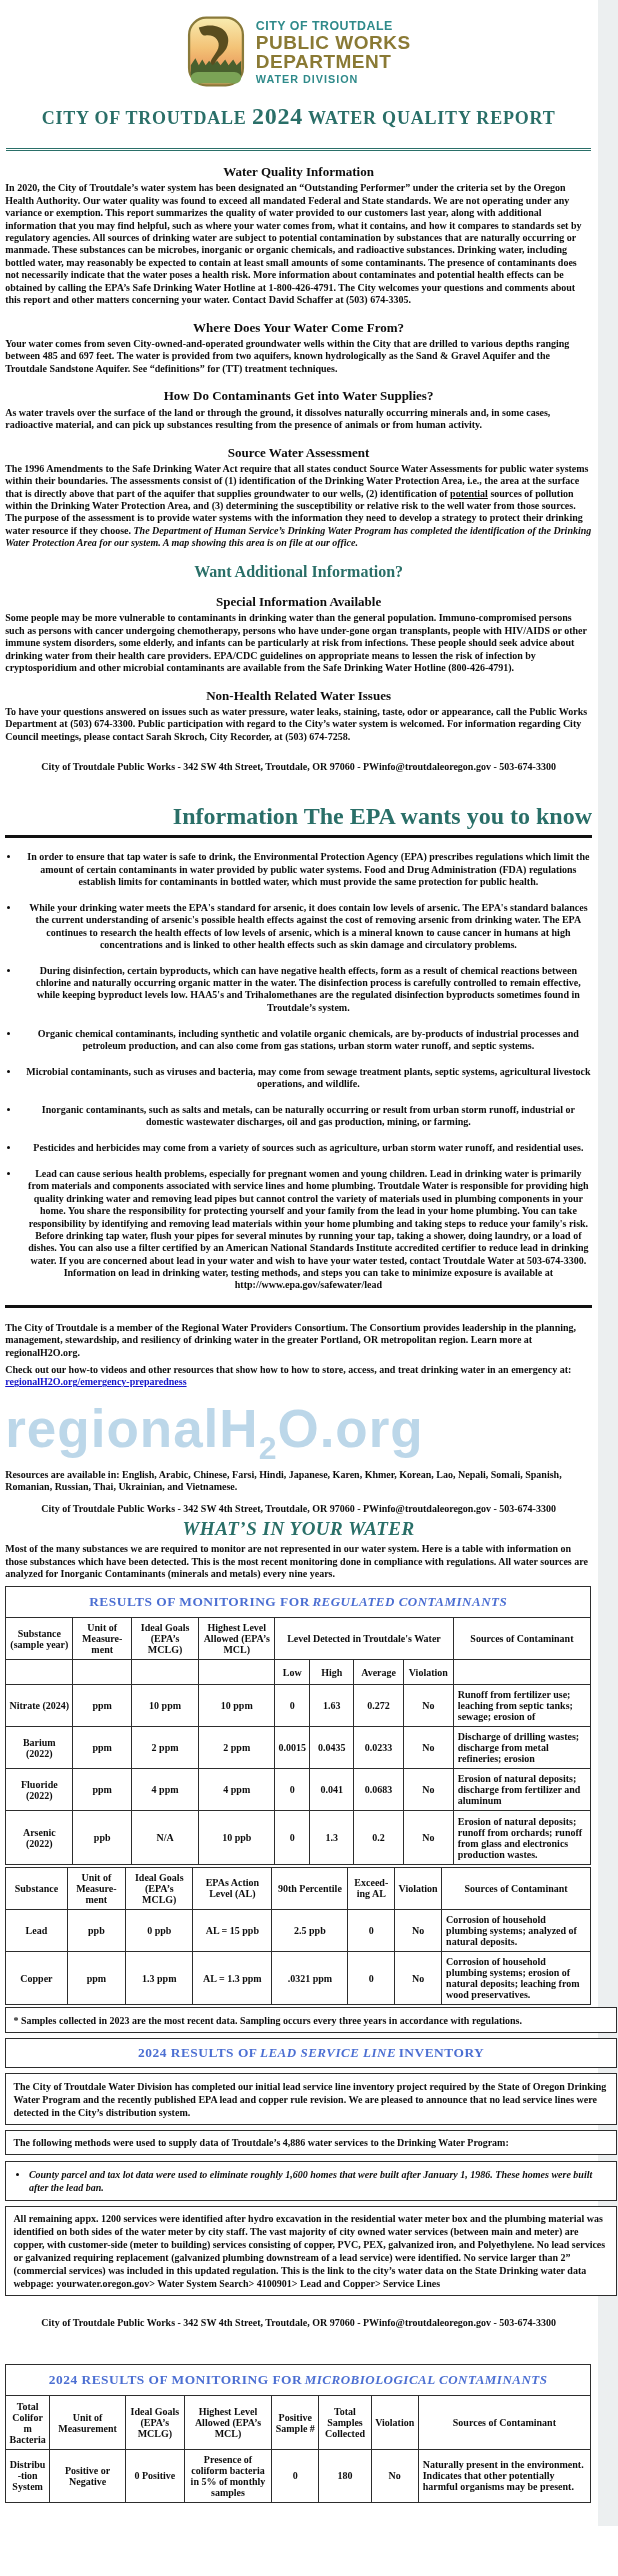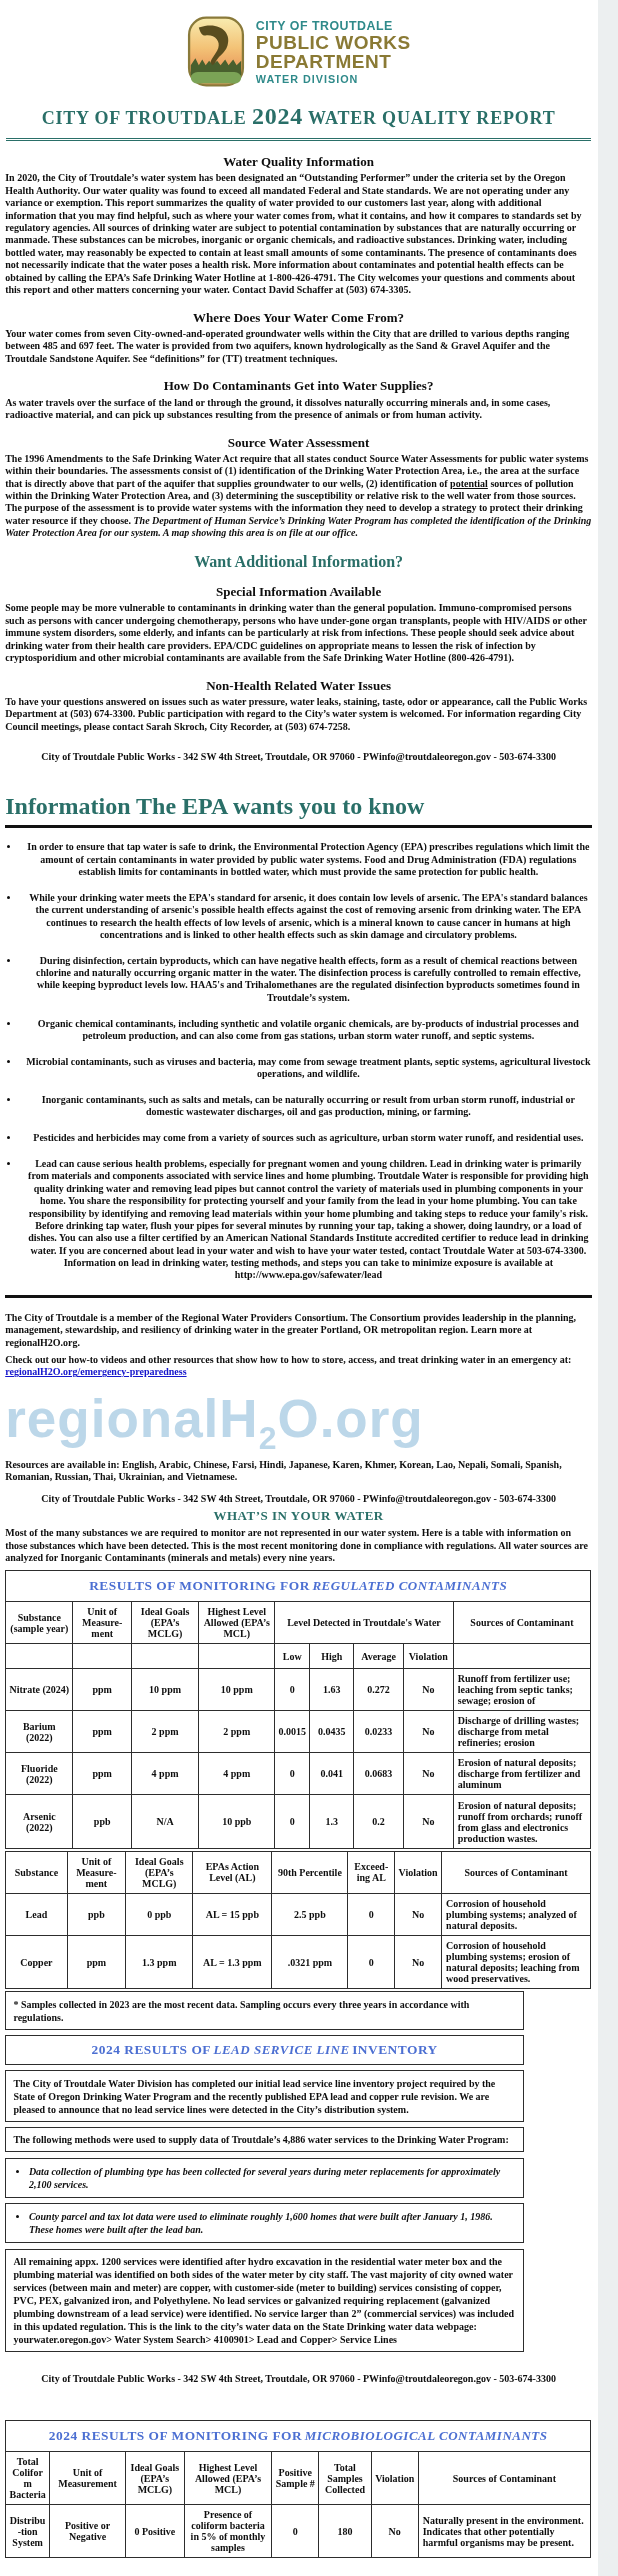--- a/index.html
+++ b/index.html
@@ -8,52 +8,52 @@
   .page{width:618px;box-sizing:border-box;padding:7.2px 26px 20.6px 5.2px;position:relative;}
 
   
   .logo-block{display:flex;justify-content:center;align-items:center;gap:11.3px;margin:9.3px 0 15.5px 0;}
   .logo-badge{width:58px;height:71px;flex:0 0 auto;}
   .logo-text{text-align:left;}
   .logo-l1{color:#2f8a8a;font-family:"Liberation Sans",sans-serif;font-weight:bold;font-size:12.4px;letter-spacing:0.5px;}
   .logo-l2,.logo-l3{color:#8a7a35;font-family:"Liberation Sans",sans-serif;font-weight:bold;font-size:19px;line-height:1.0;letter-spacing:0.5px;}
   .logo-l4{color:#2f8a8a;font-family:"Liberation Sans",sans-serif;font-weight:bold;font-size:10.8px;letter-spacing:1px;margin-top:2.1px;}
 
-  .report-title{color:#2a6f68;text-align:center;font-size:18px;letter-spacing:0.8px;border-bottom:3.1px double #2a6f68;padding-bottom:8px;margin:0 1px 13.4px 1px;white-space:nowrap;}
+  .report-title{color:#2a6f68;text-align:center;font-size:18px;letter-spacing:0.8px;border-bottom:3.1px double #2a6f68;padding-bottom:18px;margin:0 1px 13.4px 1px;white-space:nowrap;}
   .report-title .yr{font-size:24px;}
 
   h3.sec{font-size:13px;text-align:center;margin:13.4px 0 2.1px 0;}
   h3.teal{color:#2a6f68;font-size:16px;}
   p.body{font-size:10px;line-height:1.24;margin:1px 0 5.2px 0;text-align:left;}
   .center{text-align:center;}
   .italic{font-style:italic;}
   .uline{text-decoration:underline;}
 
   .footer-line{font-size:10px;text-align:center;margin:17.5px 0 13.4px 0;}
 
-  .epa-head{color:#2a6f68;font-size:24px;text-align:left;margin:31px 0 3.1px 0;}
+  .epa-head{color:#2a6f68;font-size:24px;text-align:right;margin:31px 0 3.1px 0;}
   .black-rule{height:3.1px;background:#111;margin:5.2px 0 13.4px 0;}
   ul.epa{list-style:disc;margin:0 0 0 14.4px;padding:0;}
   ul.epa li{font-size:10px;line-height:1.24;margin-bottom:13.4px;padding-left:5.2px;text-align:center;}
 
   .link-blue{color:#1414cc;text-decoration:underline;cursor:pointer;}
   .watermark{text-align:left;color:#bcd7e9;font-family:"Liberation Sans",sans-serif;font-weight:bold;font-size:53px;letter-spacing:1px;margin:13.4px 0 5.2px 0;line-height:1;}
   .watermark sub{font-size:32px;}
 
-  .wiyw-head{color:#2a6f68;font-size:13px;text-align:center;letter-spacing:0.5px;margin:3.1px 0 3.1px 0;}
+  .wiyw-head{color:#2a6f68;font-size:19px;text-align:center;letter-spacing:0.5px;margin:3.1px 0 3.1px 0;font-style:italic;}
 
   table.wq{border-collapse:collapse;width:586px;table-layout:fixed;margin:0 0 2.1px 0;border:1.5px solid #6b6b6b;}
   table.wq td,table.wq th{border:1.3px solid #2d2d2d;font-size:10px;font-weight:bold;text-align:center;vertical-align:middle;padding:4.1px 3.1px;word-wrap:break-word;}
   table.wq td.src{text-align:left;padding-left:4.1px;}
   .tbl-title{color:#4c6fd2;padding:7.2px 2.1px !important;}
   .tbl-title .small{font-size:13.4px;letter-spacing:0.5px;}
   .tbl-title .big{font-size:13px;letter-spacing:0.5px;font-style:italic;}
   .empty-cell{height:15.5px;}
 
-  .boxed{border:1.3px solid #2d2d2d;box-sizing:border-box;width:519px;padding:5.2px 7.2px;font-size:10px;line-height:1.3;margin-bottom:5.2px;background:#fff;}
+  .boxed{border:1.3px solid #2d2d2d;box-sizing:border-box;width:612px;padding:5.2px 7.2px;font-size:10px;line-height:1.3;margin-bottom:5.2px;background:#fff;}
   .boxed.center{text-align:center;}
   ul.lsl{margin:1px 0 1px 15.5px;padding:0;}
   ul.lsl li{font-style:italic;font-size:10px;line-height:1.3;}
 </style>
 </head>
 <body>
 
 <div class="scan-edge"></div>
 
 <div class="page">
@@ -257,25 +257,20 @@
     </tr>
   </tbody>
     </table>
   <div class="boxed">* Samples collected in 2023 are the most recent data. Sampling occurs every three years in accordance with regulations.</div>
 
   <div class="boxed center"><span class="tbl-title"><span class="small">2024 RESULTS OF</span> <span class="big">LEAD SERVICE LINE</span> <span class="small">INVENTORY</span></span></div>
   <div class="boxed">The City of Troutdale Water Division has completed our initial lead service line inventory project required by the State of Oregon Drinking Water Program and the recently published EPA lead and copper rule revision. We are pleased to announce that no lead service lines were detected in the City’s distribution system.</div>
   <div class="boxed">The following methods were used to supply data of Troutdale’s 4,886 water services to the Drinking Water Program:</div>
   <div class="boxed">
       <ul class="lsl">
-        <li>Data collection of plumbing type has been collected for several years during meter replacements for approximately 2,100 services.</li>
-      </ul>
-    </div>
-  <div class="boxed">
-      <ul class="lsl">
         <li>County parcel and tax lot data were used to eliminate roughly 1,600 homes that were built after January 1, 1986. These homes were built after the lead ban.</li>
       </ul>
     </div>
   <div class="boxed">All remaining appx. 1200 services were identified after hydro excavation in the residential water meter box and the plumbing material was identified on both sides of the water meter by city staff. The vast majority of city owned water services (between main and meter) are copper, with customer-side (meter to building) services consisting of copper, PVC, PEX, galvanized iron, and Polyethylene. No lead services or galvanized requiring replacement (galvanized plumbing downstream of a lead service) were identified. No service larger than 2” (commercial services) was included in this updated regulation. This is the link to the city’s water data on the State Drinking water data webpage: yourwater.oregon.gov&gt; Water System Search&gt; 4100901&gt; Lead and Copper&gt; Service Lines</div>
 
   <div class="footer-line" style="margin:20.6px 0 36px 0;">City of Troutdale Public Works - 342 SW 4th Street, Troutdale, OR  97060 - PWinfo@troutdaleoregon.gov - 503-674-3300</div>
 
   <table class="wq">
     <colgroup>
         <col style="width:7.5%">

